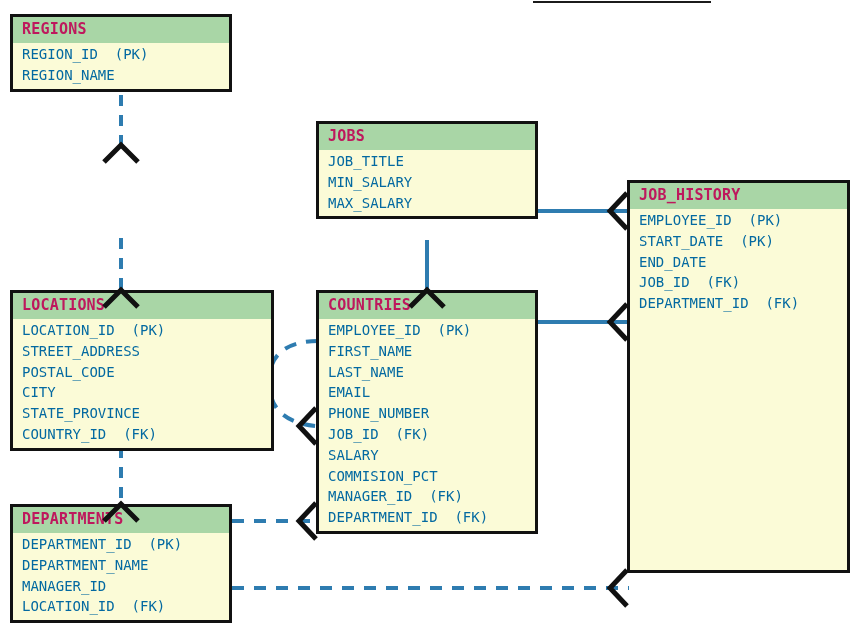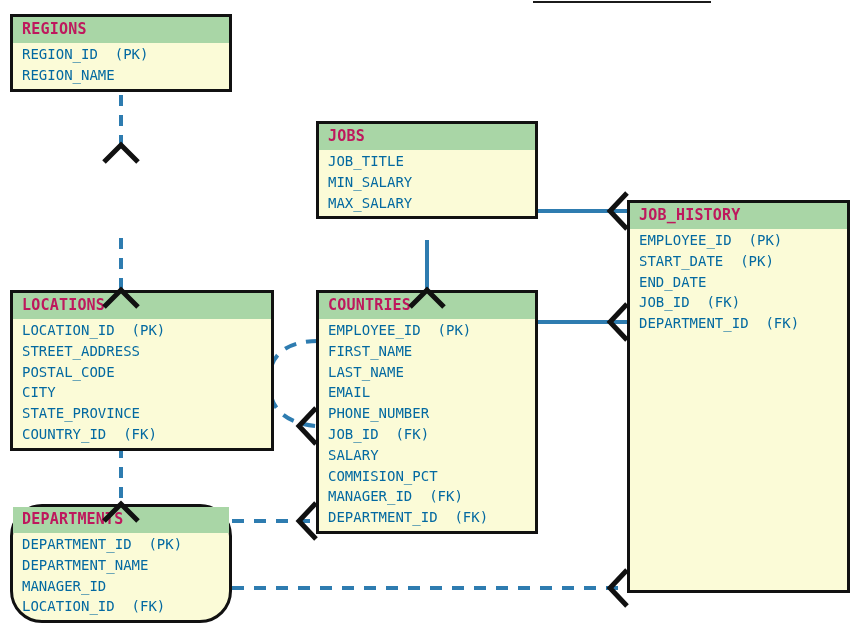--- a/index.html
+++ b/index.html
@@ -121,21 +121,21 @@
     <div class="ent-attrs">
       <div class="attr">LOCATION_ID  (PK)</div>
       <div class="attr">STREET_ADDRESS</div>
       <div class="attr">POSTAL_CODE</div>
       <div class="attr">CITY</div>
       <div class="attr">STATE_PROVINCE</div>
       <div class="attr">COUNTRY_ID  (FK)</div>
     </div>
   </div>
 
-  <div class="entity" style="left:10px; top:504px; width:222px;border-radius:32px;">
+  <div class="entity" style="left:10px; top:504px; width:222px;">
     <div class="ent-header">DEPARTMENTS</div>
     <div class="ent-attrs">
       <div class="attr">DEPARTMENT_ID  (PK)</div>
       <div class="attr">DEPARTMENT_NAME</div>
       <div class="attr">MANAGER_ID</div>
       <div class="attr">LOCATION_ID  (FK)</div>
     </div>
   </div>
 
   <div class="entity" style="left:316px; top:121px; width:222px;">
@@ -156,21 +156,21 @@
       <div class="attr">EMAIL</div>
       <div class="attr">PHONE_NUMBER</div>
       <div class="attr">JOB_ID  (FK)</div>
       <div class="attr">SALARY</div>
       <div class="attr">COMMISION_PCT</div>
       <div class="attr">MANAGER_ID  (FK)</div>
       <div class="attr">DEPARTMENT_ID  (FK)</div>
     </div>
   </div>
 
-  <div class="entity" style="left:627px; top:180px; width:223px; height:393px;margin-top:20px;">
+  <div class="entity" style="left:627px; top:180px; width:223px; height:393px;">
     <div class="ent-header">JOB_HISTORY</div>
     <div class="ent-attrs">
       <div class="attr">EMPLOYEE_ID  (PK)</div>
       <div class="attr">START_DATE  (PK)</div>
       <div class="attr">END_DATE</div>
       <div class="attr">JOB_ID  (FK)</div>
       <div class="attr">DEPARTMENT_ID  (FK)</div>
     </div>
   </div>
 

